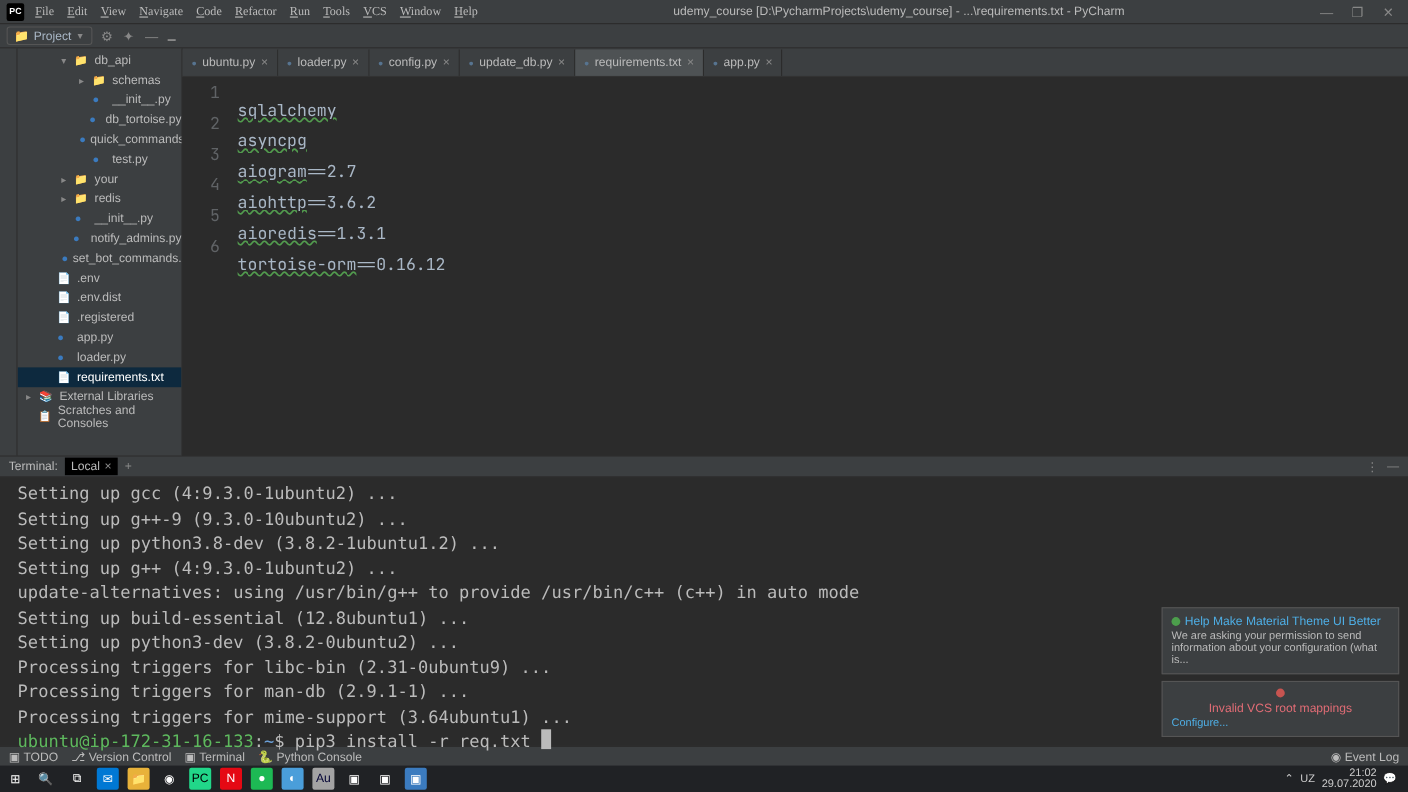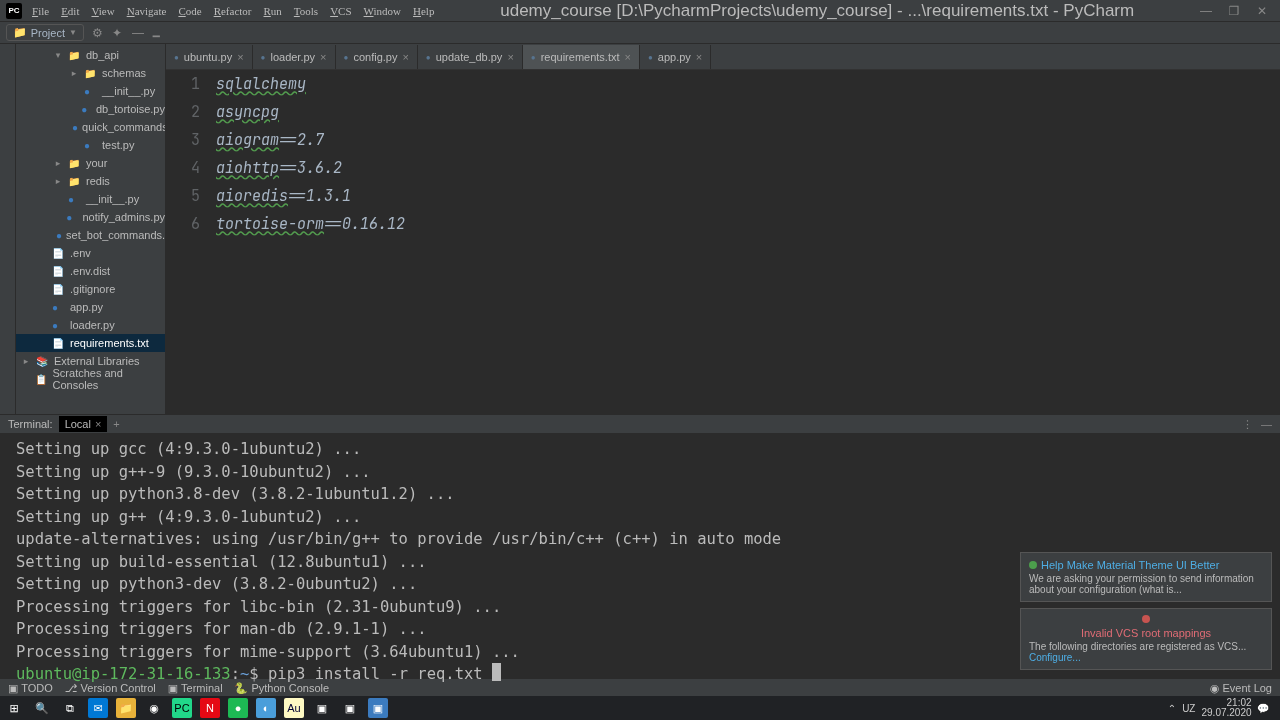--- a/index.html
+++ b/index.html
@@ -16,21 +16,21 @@
   height: 22px;
   background: #3c3f41;
   display: flex;
   align-items: center;
   border-bottom: 1px solid #2b2b2b;
 }
 .app-icon { width: 16px; height: 16px; margin: 0 6px; background: #000; border-radius: 2px; display: flex; align-items: center; justify-content: center; color: #fff; font-size: 8px; font-weight: bold; }
 .menu-bar { display: flex; gap: 12px; padding-left: 4px; font-size: 11px; color: #bbbbbb; font-family: Liberation Serif, serif; }
 .menu-bar span { cursor: default; }
 .menu-bar span u { text-decoration: underline; }
-.title-center { flex: 1; text-align: center; font-size: 17px; color: #bbbbbb; }
+.title-center { flex: 1; text-align: center; font-size: 11px; color: #bbbbbb; }
 .window-controls { display: flex; gap: 16px; padding-right: 12px; color: #888; }
 .window-controls span { width: 12px; text-align: center; }
 .toolbar {
   height: 22px;
   background: #3c3f41;
   display: flex;
   align-items: center;
   border-bottom: 1px solid #2b2b2b;
   padding: 0 6px;
 }
@@ -110,23 +110,22 @@
   width: 50px;
   text-align: right;
   padding-right: 16px;
   color: #606366;
   line-height: 28px;
   padding-top: 0px;
 }
 .code {
   flex: 1;
   line-height: 28px;
-  padding-top: 0px;
+  padding-top: 16px;
   color: #a9b7c6;
-  font-style: italic;
 }
 .code .typo { text-decoration-line: underline; text-decoration-style: wavy; text-decoration-color: #529c4e; }
 .terminal-header {
   height: 20px;
   background: #3c3f41;
   border-top: 1px solid #2b2b2b;
   border-bottom: 1px solid #2b2b2b;
   display: flex;
   align-items: center;
   padding: 0 8px;
@@ -170,21 +169,21 @@
   align-items: center;
   padding: 0 4px;
   gap: 8px;
 }
 .taskbar .tb-icon { width: 20px; height: 20px; display: flex; align-items: center; justify-content: center; color: #fff; font-size: 11px; border-radius: 2px; }
 .taskbar .tray { margin-left: auto; display: flex; align-items: center; gap: 6px; font-size: 10px; color: #ccc; padding-right: 6px; }
 .notifications {
   position: absolute;
   right: 8px;
   bottom: 50px;
-  width: 252px;
+  width: 216px;
   display: flex;
   flex-direction: column;
   gap: 6px;
 }
 .notif {
   background: #3c3f41;
   border: 1px solid #555;
   padding: 6px 8px;
   font-size: 10px;
   color: #bbbbbb;
@@ -301,21 +300,21 @@
         <span>.env</span>
       </div>
       <div class="tree-item indent1">
         <span class="arrow"></span>
         <span class="icon icon-txt">📄</span>
         <span>.env.dist</span>
       </div>
       <div class="tree-item indent1">
         <span class="arrow"></span>
         <span class="icon icon-txt">📄</span>
-        <span>.gitignore</span>
+        <span>.registered</span>
       </div>
       <div class="tree-item indent1">
         <span class="arrow"></span>
         <span class="icon icon-py">●</span>
         <span>app.py</span>
       </div>
       <div class="tree-item indent1">
         <span class="arrow"></span>
         <span class="icon icon-py">●</span>
         <span>loader.py</span>
@@ -430,37 +429,36 @@
         <span class="bullet g"></span>
         <span>Help Make Material Theme UI Better</span>
       </div>
       <div>We are asking your permission to send information about your configuration (what is...</div>
     </div>
     <div class="notif">
       <div class="title red">
         <span class="bullet r"></span>
         <span>Invalid VCS root mappings</span>
       </div>
-      <div>The following directories are registered as VCS...</div>
       <div class="link">Configure...</div>
     </div>
   </div>
 
 <div class="taskbar">
   <div class="tb-icon" style="color:#fff">⊞</div>
   <div class="tb-icon">🔍</div>
   <div class="tb-icon">⧉</div>
   <div class="tb-icon" style="background:#0078d4">✉</div>
   <div class="tb-icon" style="background:#e8b23a">📁</div>
   <div class="tb-icon">◉</div>
   <div class="tb-icon" style="background:#21d789;color:#000">PC</div>
   <div class="tb-icon" style="background:#e50914">N</div>
   <div class="tb-icon" style="background:#1db954">●</div>
   <div class="tb-icon" style="background:#4a9eda">◐</div>
-  <div class="tb-icon" style="background:#fef9c3;color:#003">Au</div>
+  <div class="tb-icon" style="background:#a3a3a3;color:#003">Au</div>
   <div class="tb-icon">▣</div>
   <div class="tb-icon">▣</div>
   <div class="tb-icon" style="background:#3b7bbf">▣</div>
   <div class="tray">
     <span>⌃</span>
     <span>UZ</span>
     <div style="text-align:right;line-height:10px">
       <div>21:02</div>
       <div>29.07.2020</div>
     </div>

